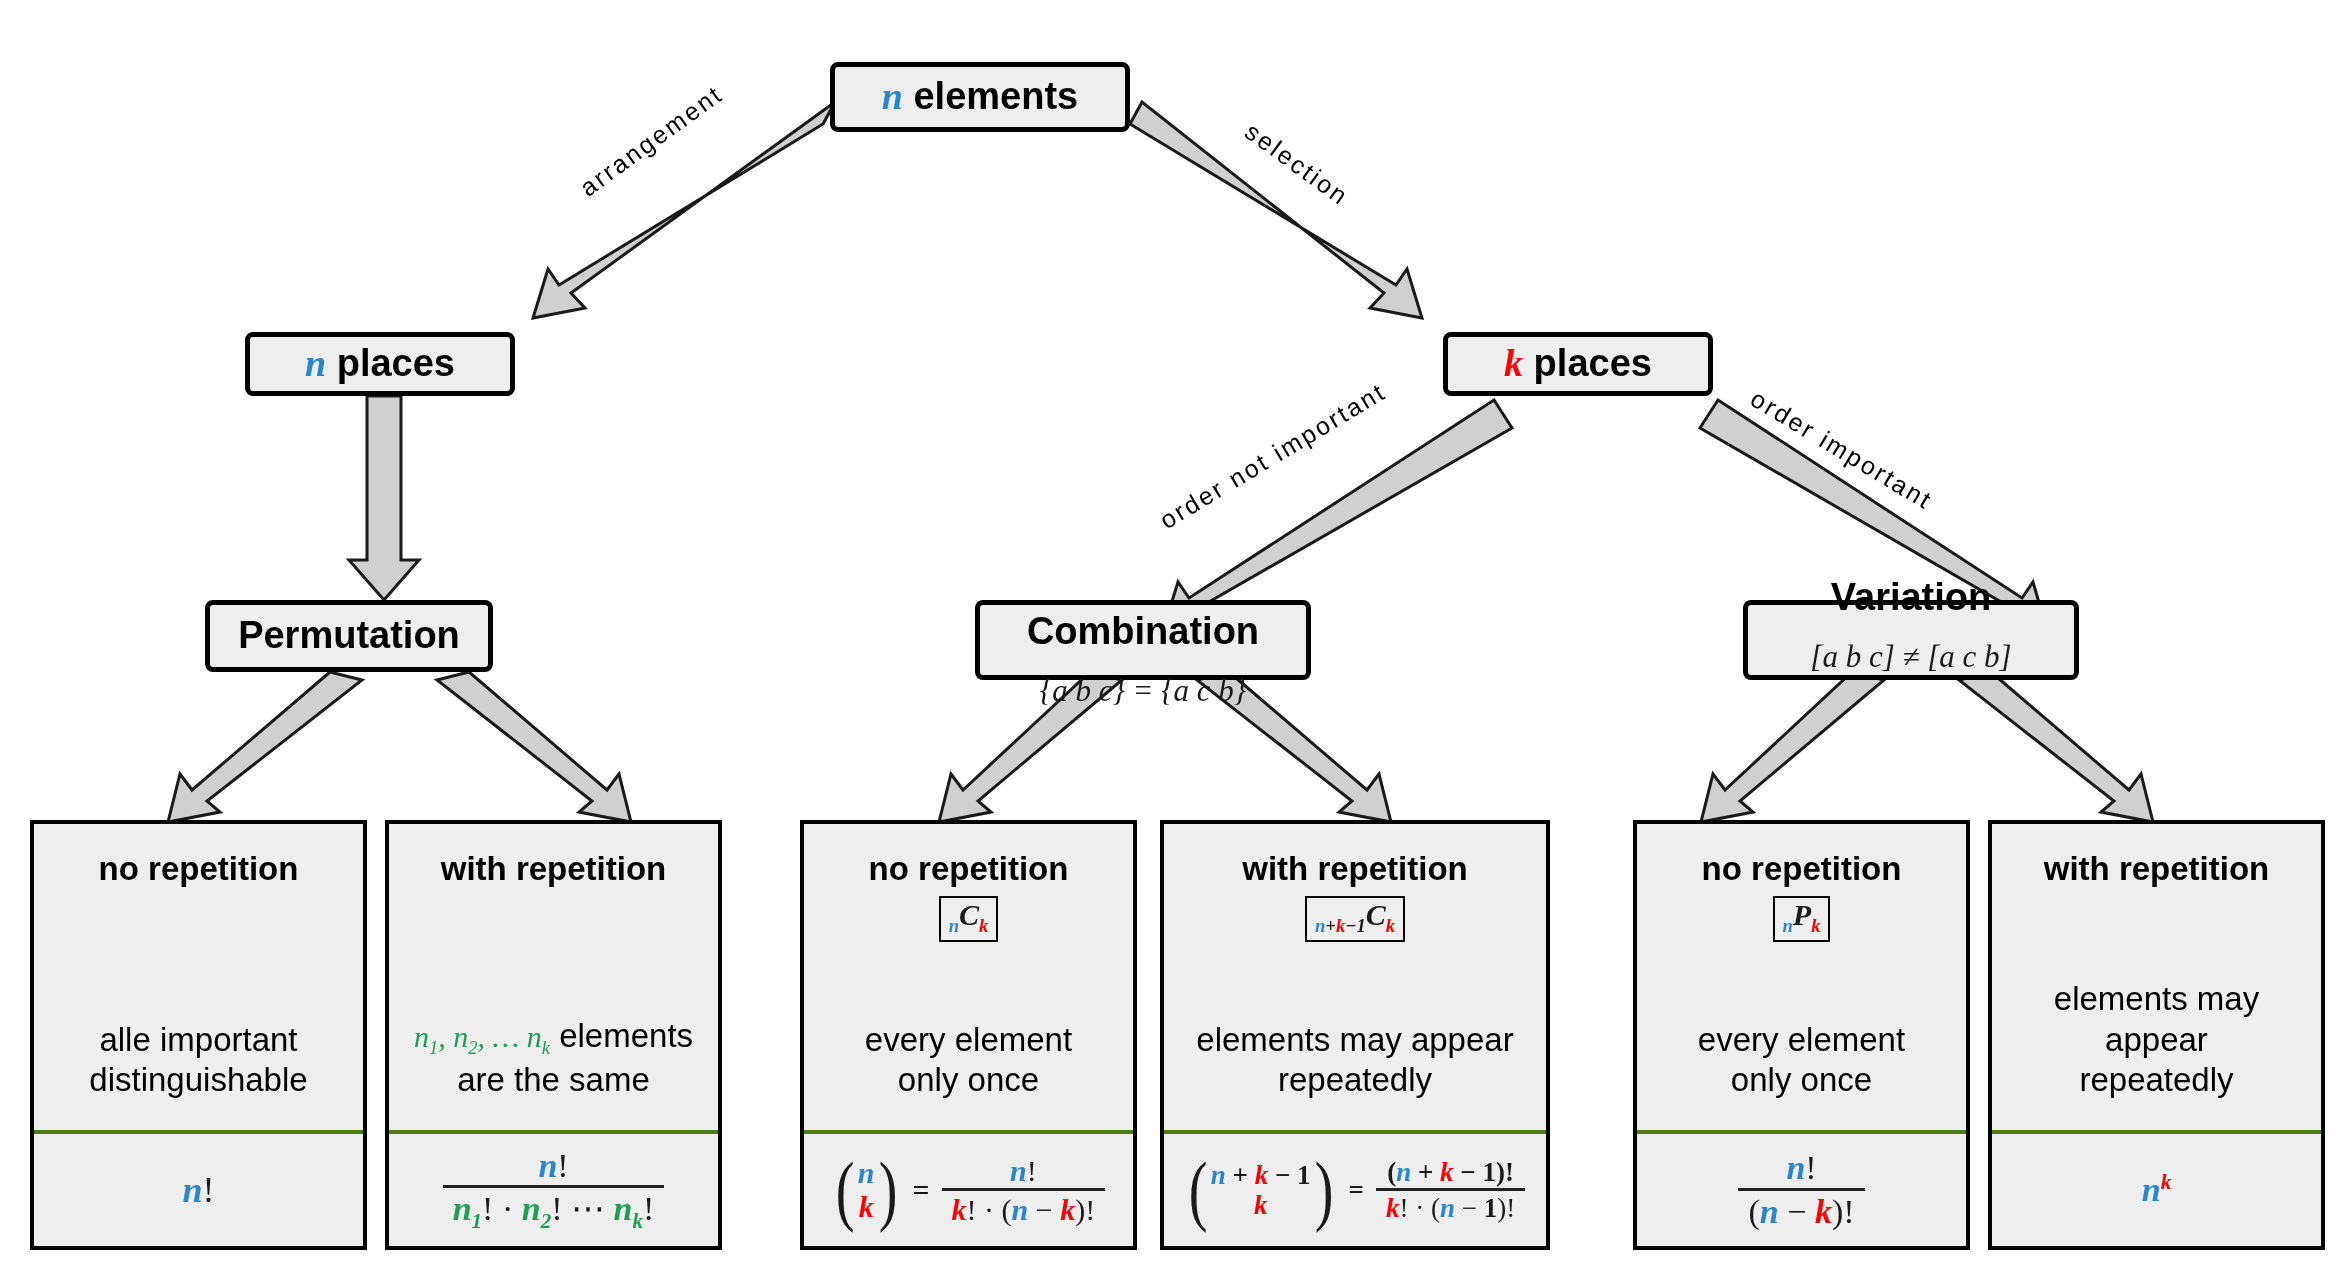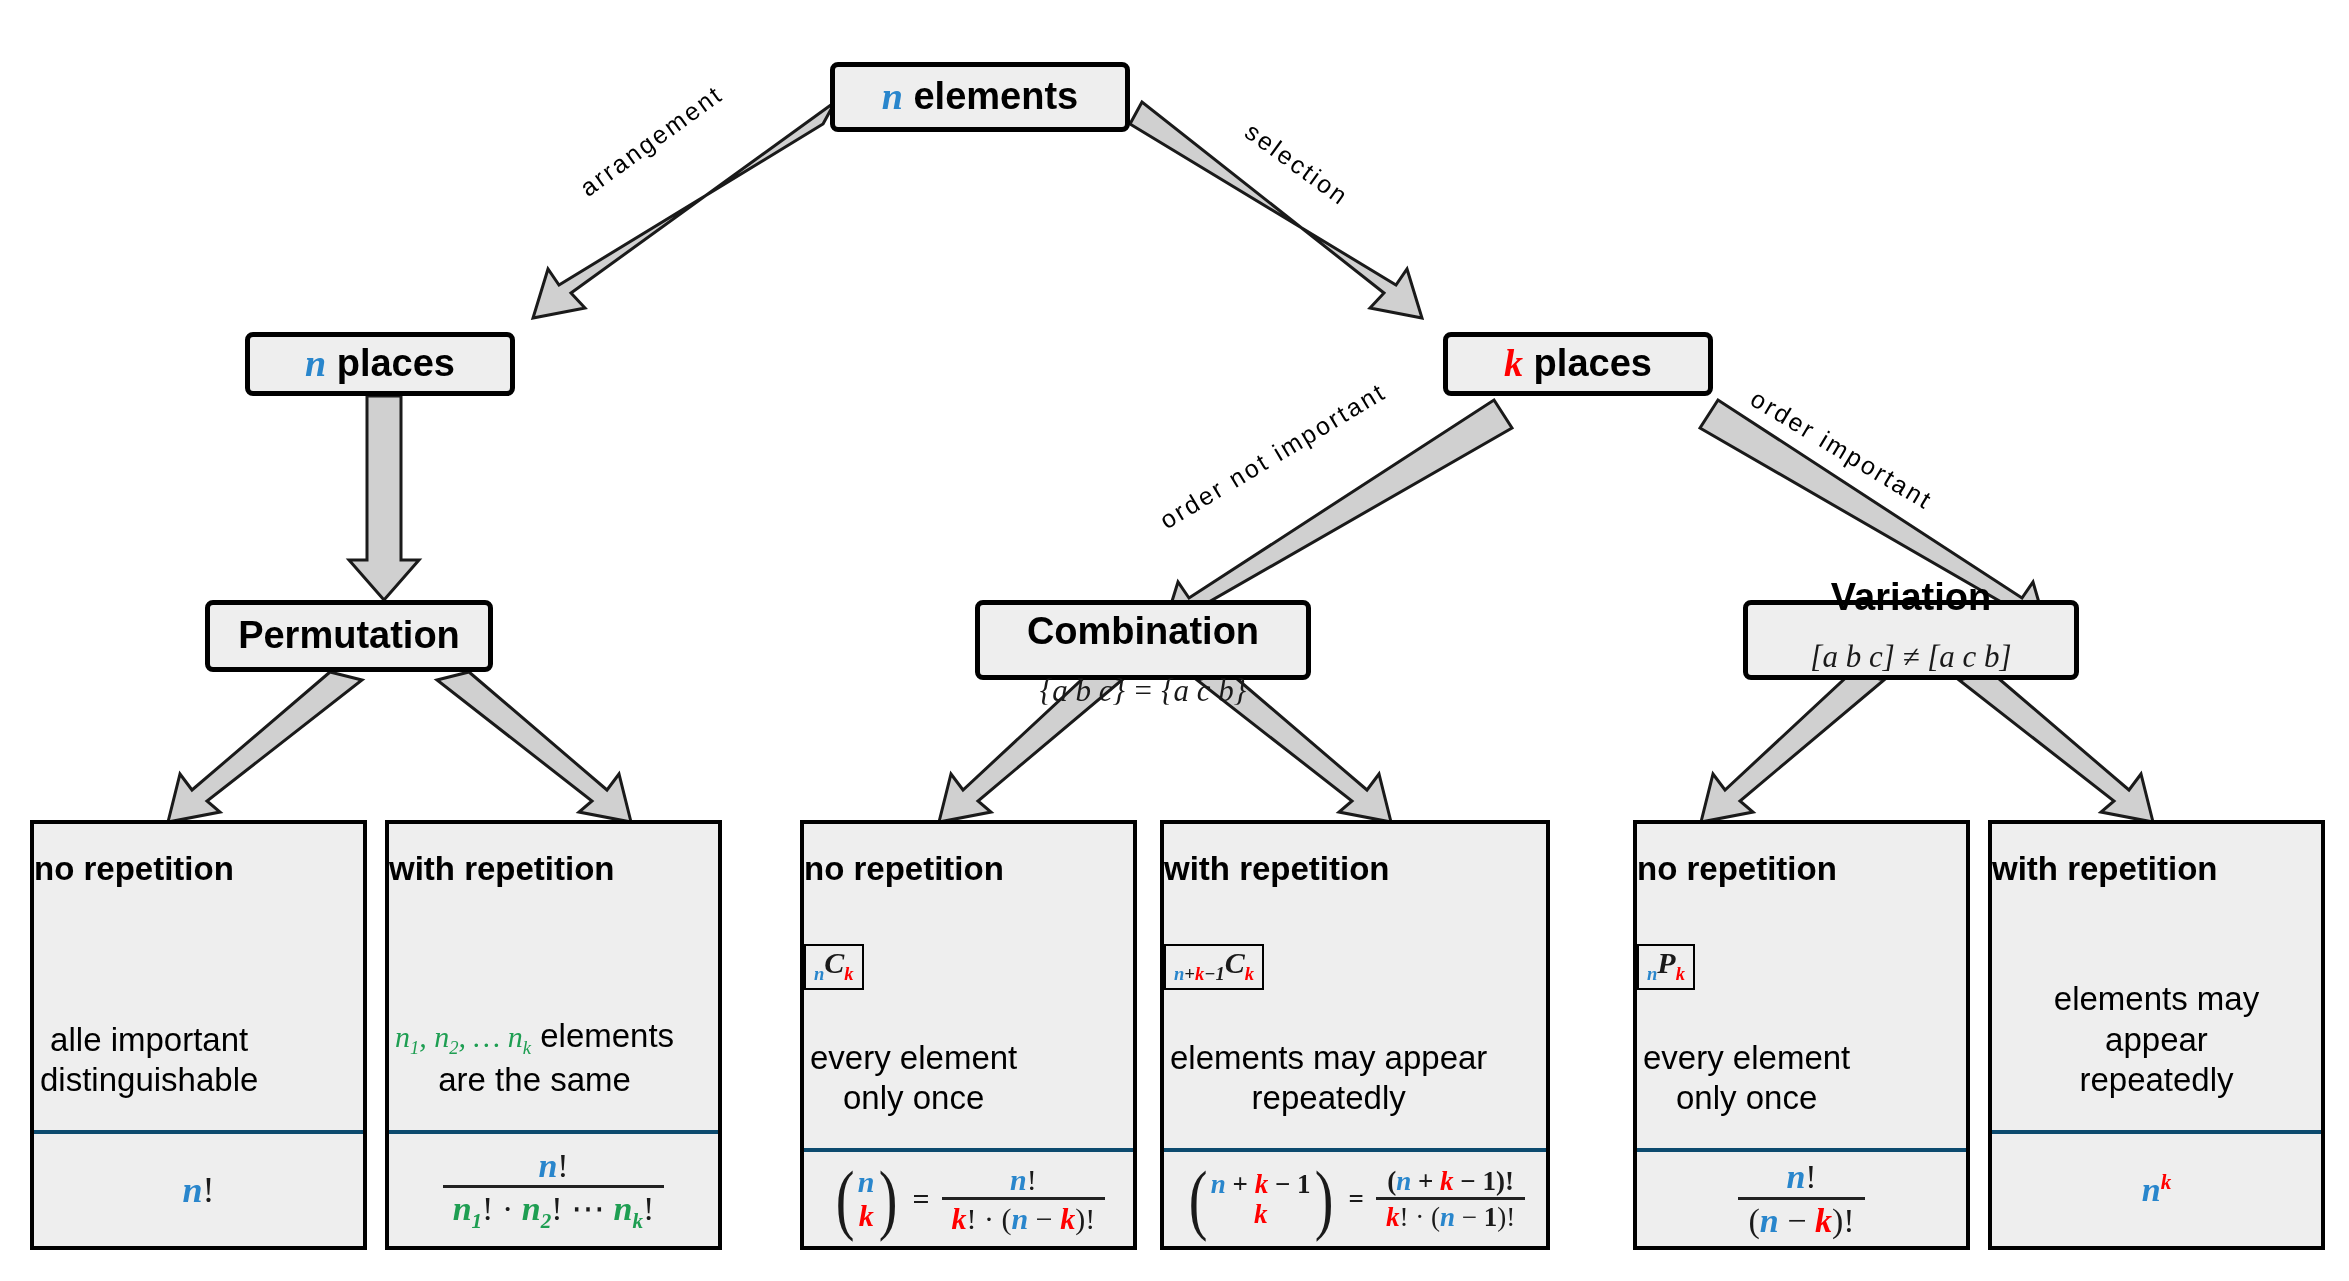--- a/index.html
+++ b/index.html
@@ -47,27 +47,26 @@
   .leaf {
     position: absolute;
     background: #eeeeee;
     border: 4px solid #000;
     display: flex;
     flex-direction: column;
     z-index: 3;
   }
   .leaf .cell-top {
     flex: 1 1 auto;
-    border-bottom: 4px solid #0c4a6e;
+    border-bottom: 4px solid #4d7c0f;
     display: flex;
     flex-direction: column;
-    align-items: flex-start;
+    align-items: center;
     padding-top: 26px;
     text-align: center;
-    gap: 48px;
   }
   .leaf .cell-bot {
     height: 112px;
     display: flex;
     align-items: center;
     justify-content: center;
     text-align: center;
   }
   .leaf .head {
     font-size: 33px;

